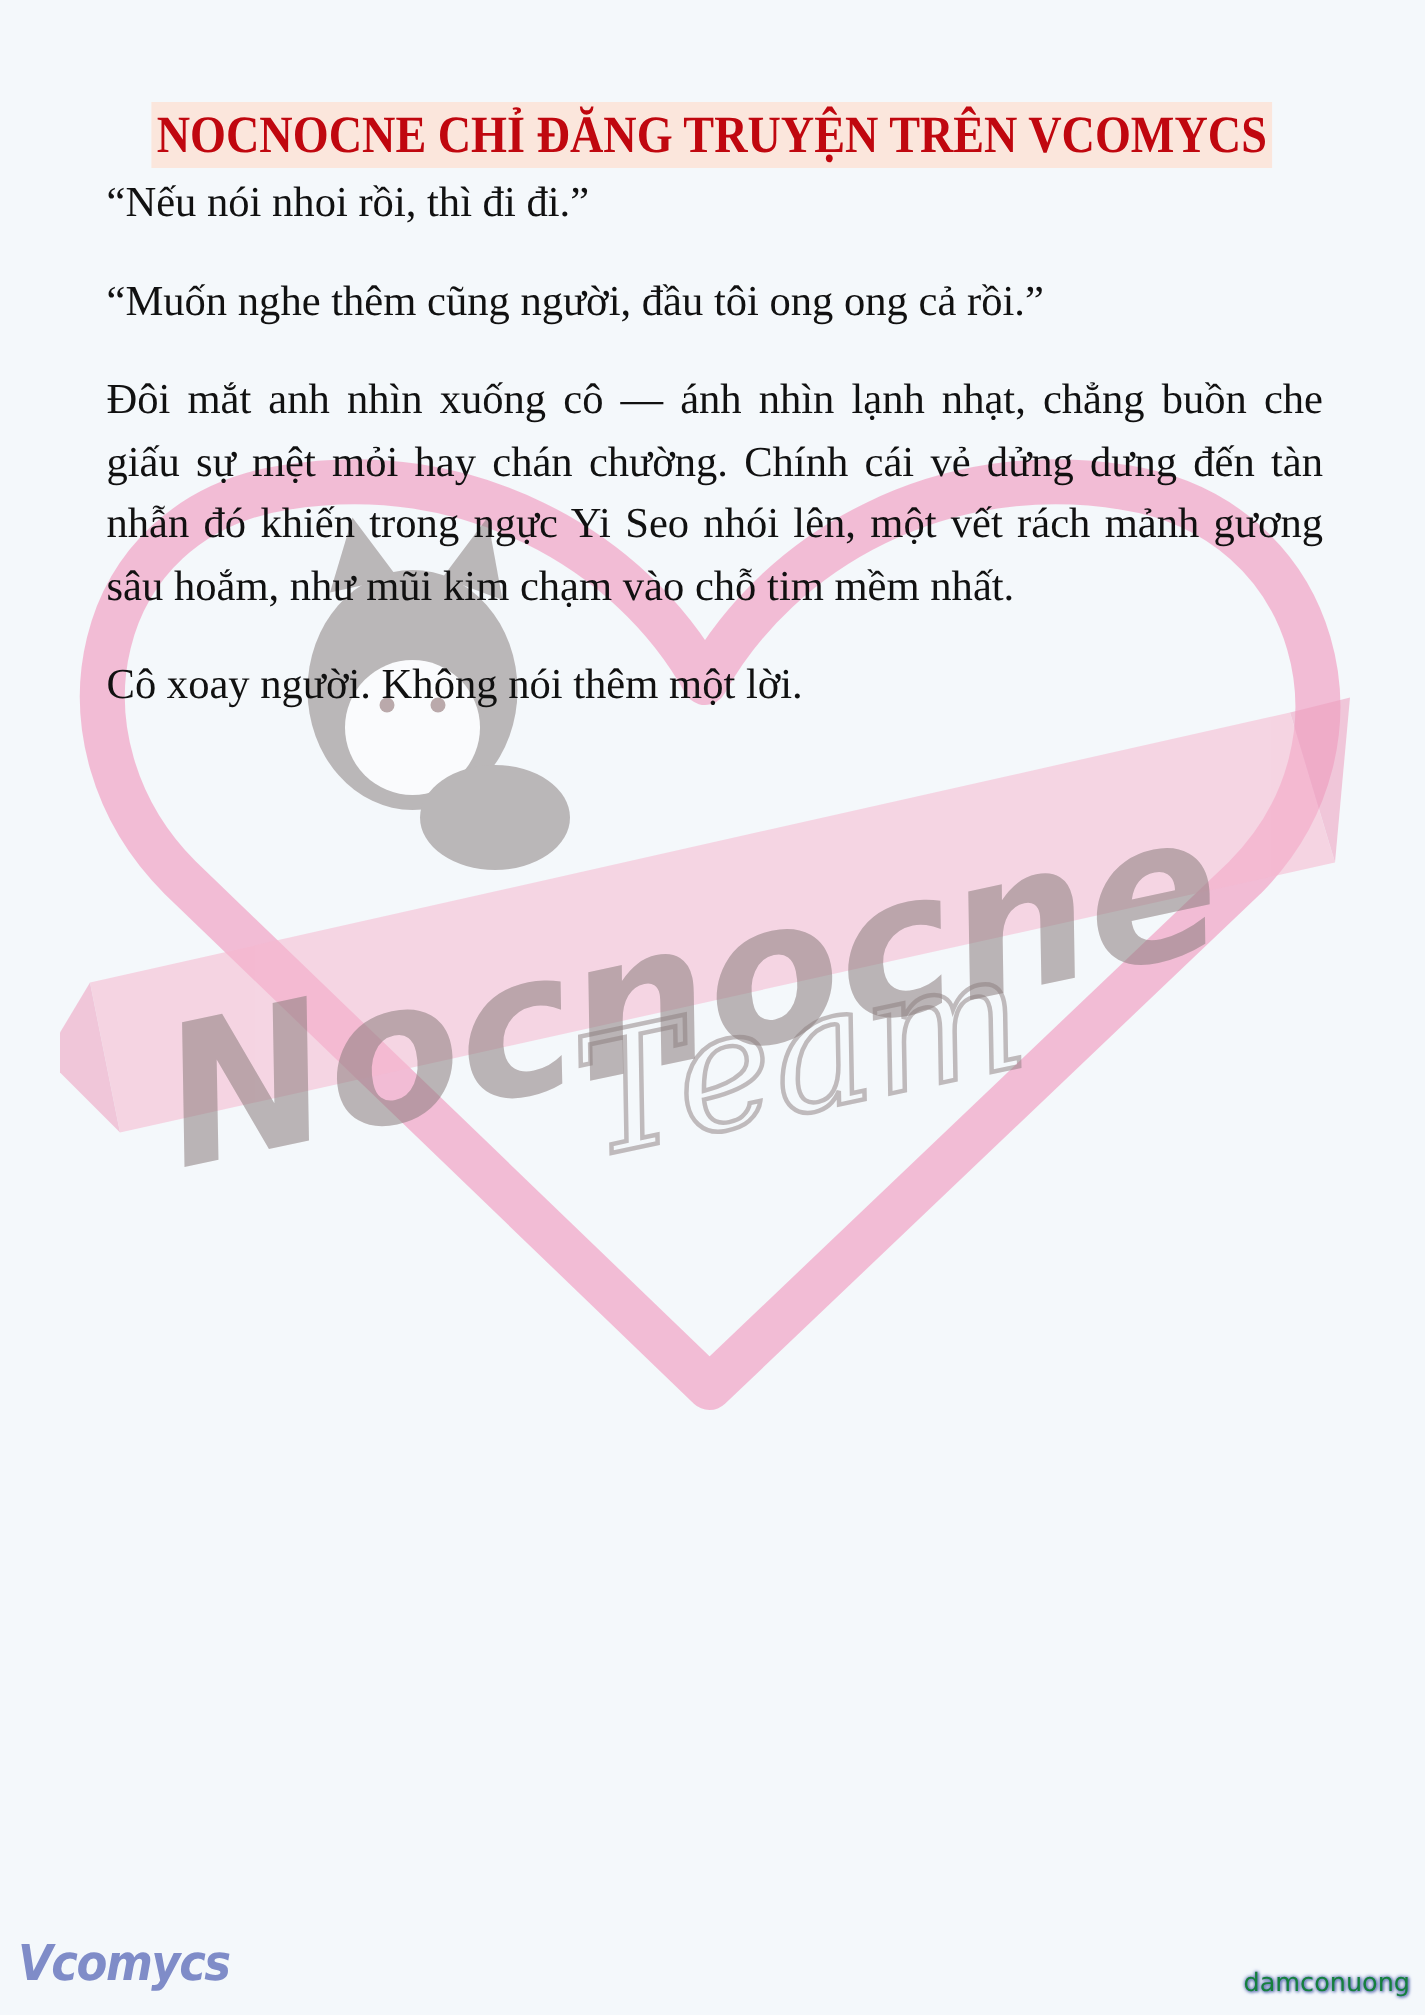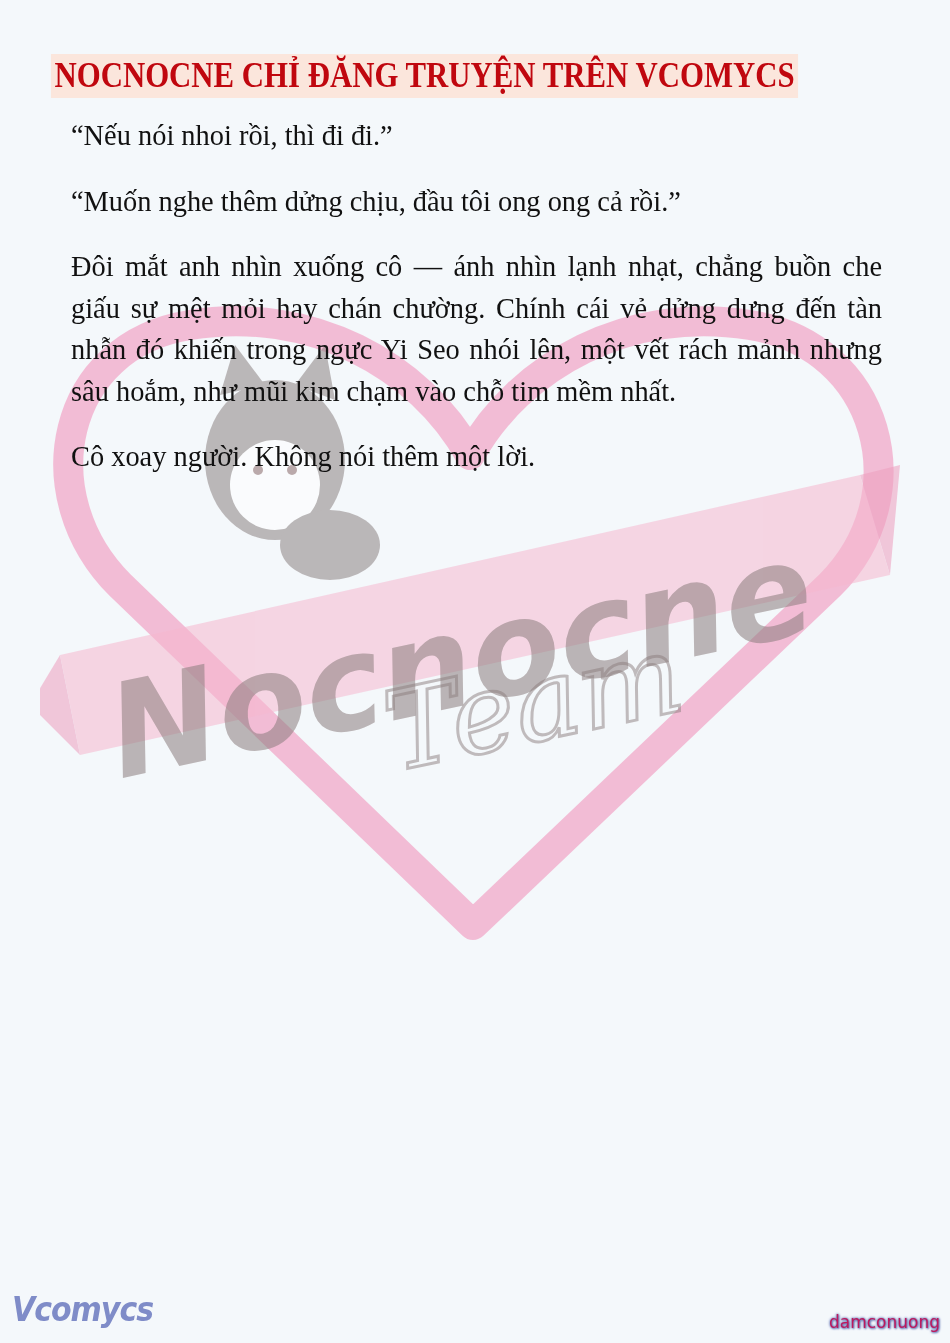--- a/index.html
+++ b/index.html
@@ -18,23 +18,24 @@
       position: absolute;
       left: 40px;
       top: 285px;
       width: 870px;
       height: 720px;
       z-index: 0;
       pointer-events: none;
     }
     .banner-wrap {
       position: absolute;
-      top: 54px;
+      top: 68px;
       left: 0;
       width: 950px;
+      text-align: center;
       z-index: 2;
     }
     .banner {
       display: inline-block;
       background: #fbe6dc;
       color: #c0070f;
       font-family: "Liberation Serif", "DejaVu Serif", serif;
       font-weight: bold;
       font-size: 35px;
       line-height: 44px;
@@ -69,21 +70,21 @@
       letter-spacing: -1px;
       z-index: 2;
       transform: scaleY(1.1);
     }
     .footer-credit {
       position: absolute;
       right: 10px;
       top: 1312px;
       font-family: "DejaVu Sans", sans-serif;
       font-size: 17px;
-      color: #be185d;
+      color: #15803d;
       z-index: 2;
       text-shadow: 0 0 2px #6a7bb8, 0 0 3px #6a7bb8, 1px 1px 2px #6a7bb8;
       text-align: right;
     }
   </style>
 </head>
 <body>
 
 <svg class="watermark" viewBox="0 0 870 720" xmlns="http://www.w3.org/2000/svg">
 
@@ -111,19 +112,19 @@
 
   <text x="330" y="470" transform="rotate(-12 420 360)" font-family="DejaVu Serif, serif" font-style="italic" font-size="110" fill="none" stroke="#8c7e7e" stroke-width="3" opacity="0.5">Team</text>
 </svg>
 
 <div class="banner-wrap">
   <span class="banner">NOCNOCNE CHỈ ĐĂNG TRUYỆN TRÊN VCOMYCS</span>
 </div>
 
 <div class="content">
   <p>“Nếu nói nhoi rồi, thì đi đi.”</p>
-  <p>“Muốn nghe thêm dửng chịu, đầu tôi ong ong cả rồi.”</p>
-  <p>Đôi mắt anh nhìn xuống cô — ánh nhìn lạnh nhạt, chẳng buồn che giấu sự mệt mỏi hay chán chường. Chính cái vẻ dửng dưng đến tàn nhẫn đó khiến trong ngực Yi Seo nhói lên, một vết rách mảnh nhưng sâu hoắm, như mũi kim chạm vào chỗ tim mềm nhất.</p>
+  <p>“Muốn nghe thêm cũng người, đầu tôi ong ong cả rồi.”</p>
+  <p>Đôi mắt anh nhìn xuống cô — ánh nhìn lạnh nhạt, chẳng buồn che giấu sự mệt mỏi hay chán chường. Chính cái vẻ dửng dưng đến tàn nhẫn đó khiến trong ngực Yi Seo nhói lên, một vết rách mảnh gương sâu hoắm, như mũi kim chạm vào chỗ tim mềm nhất.</p>
   <p>Cô xoay người. Không nói thêm một lời.</p>
 </div>
 
 <div class="footer-logo">Vcomycs</div>
 <div class="footer-credit">damconuong</div>
 
 </body></html>

